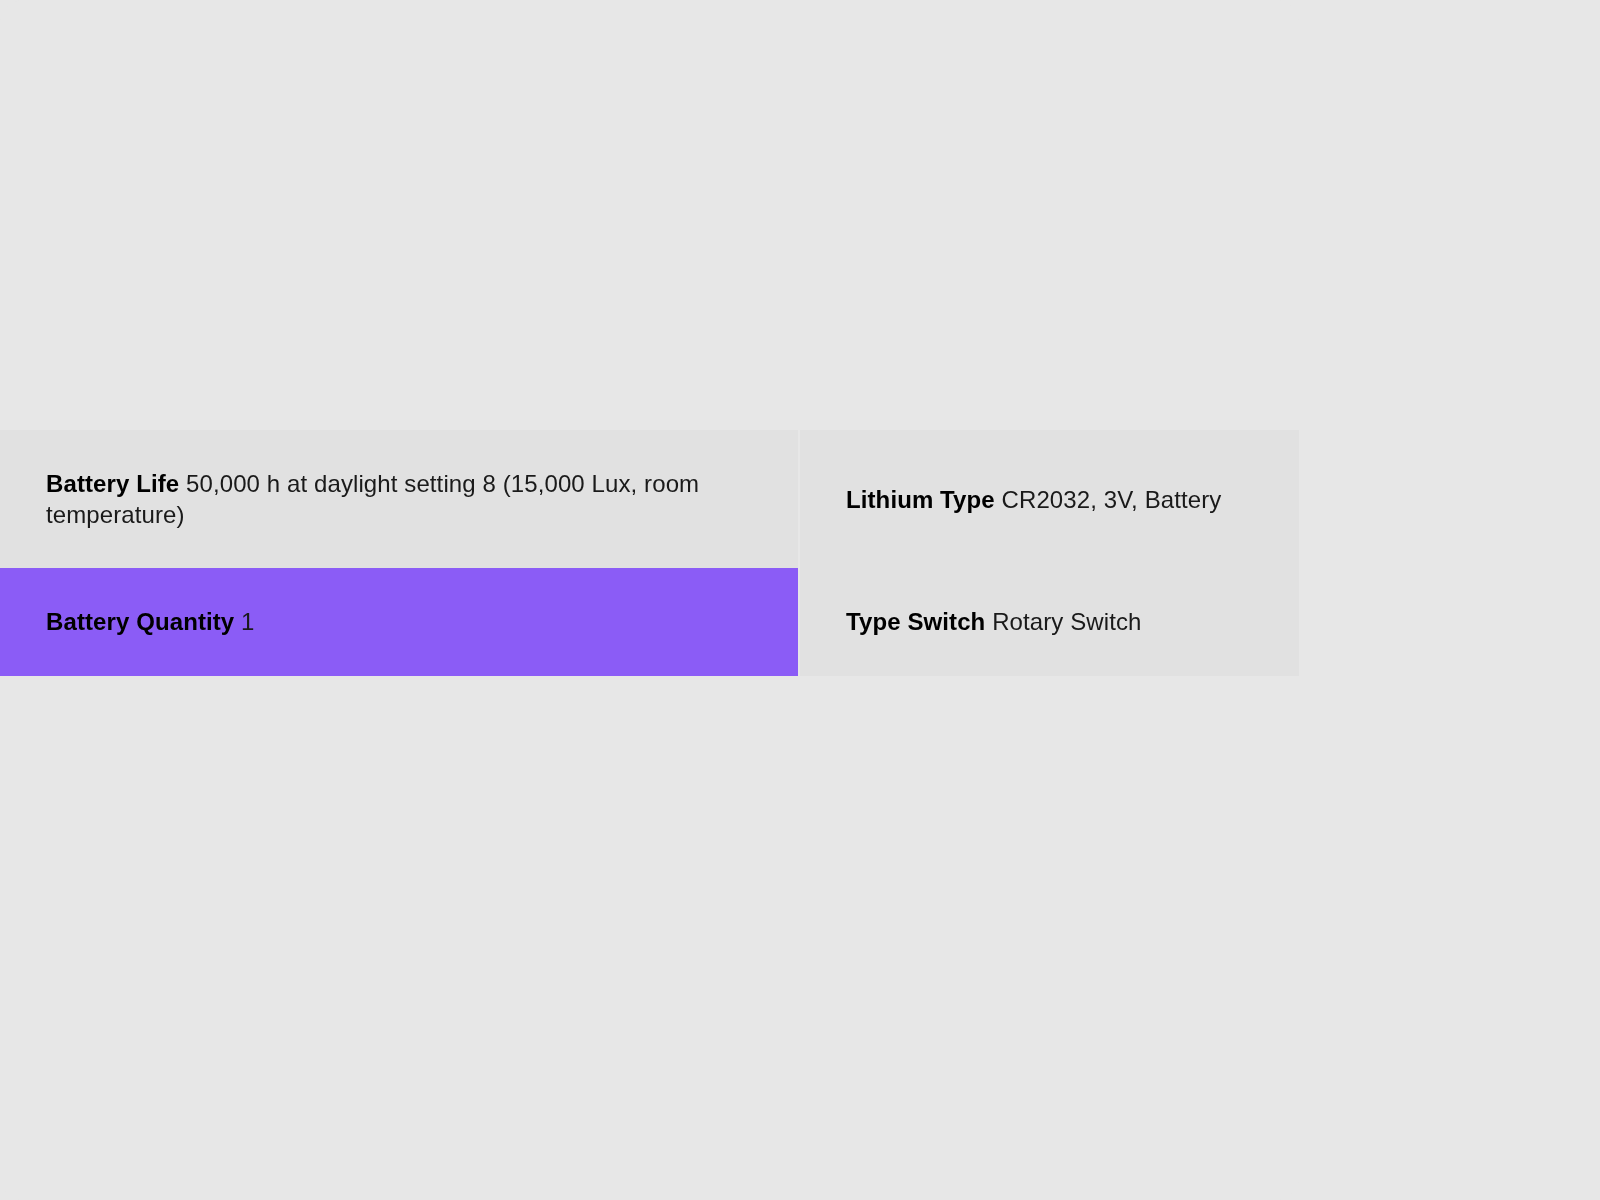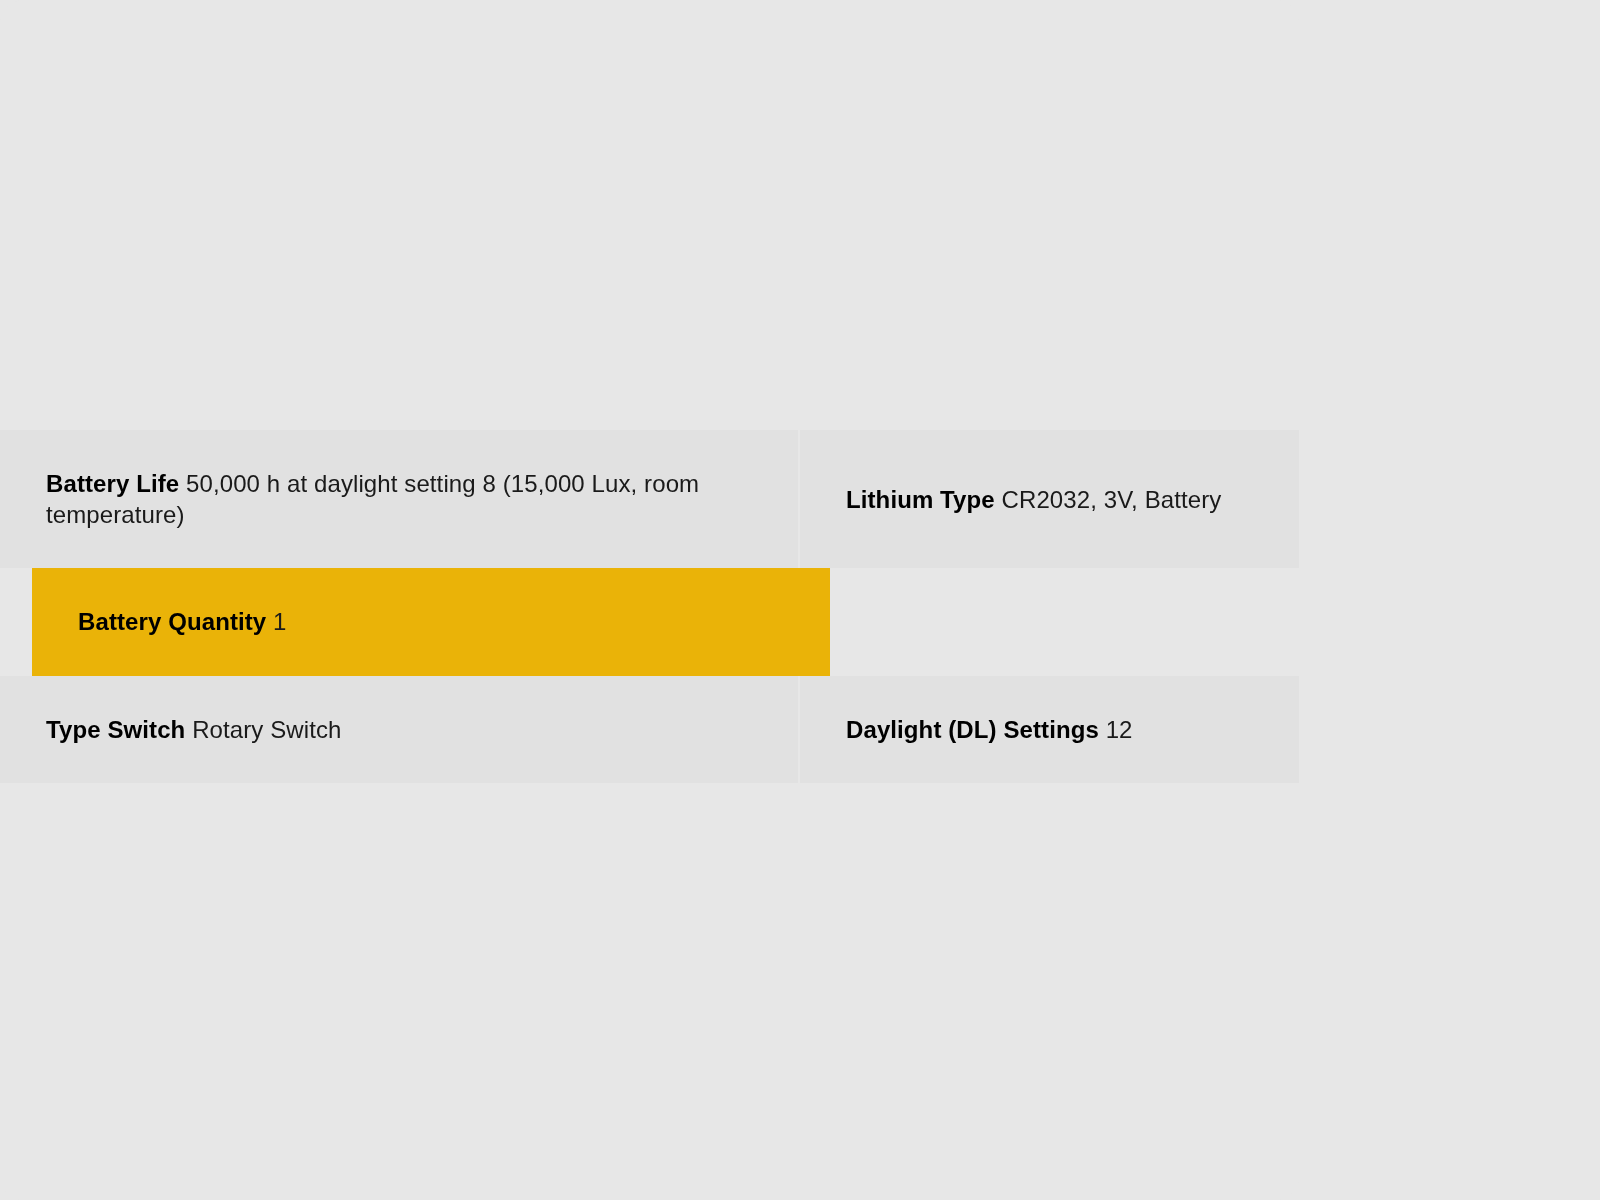--- a/index.html
+++ b/index.html
@@ -40,22 +40,21 @@
     line-height: 1.3;
     color: #111111;
     letter-spacing: 0.1px;
   }
 
   .spec-cell.shade {
     background: #e1e1e1;
   }
 
   .spec-cell.plain {
-    background: #eab308;
-    margin-left: 32px;
+    background: #8b5cf6;
   }
 
   .spec-cell.left {
     border-right: 2px solid #e7e7e7;
   }
 
   .spec-row-tall {
     min-height: 128px;
     align-items: center;
   }
@@ -100,21 +99,15 @@
         <span class="spec-value">1</span>
       </span>
     </div>
 
     <div class="spec-cell shade left">
       <span class="spec-text">
         <span class="spec-label">Type Switch</span>
         <span class="spec-value">Rotary Switch</span>
       </span>
     </div>
-    <div class="spec-cell shade">
-      <span class="spec-text">
-        <span class="spec-label">Daylight (DL) Settings</span>
-        <span class="spec-value">12</span>
-      </span>
-    </div>
 
   </div>
 </div>
 
 </body></html>

